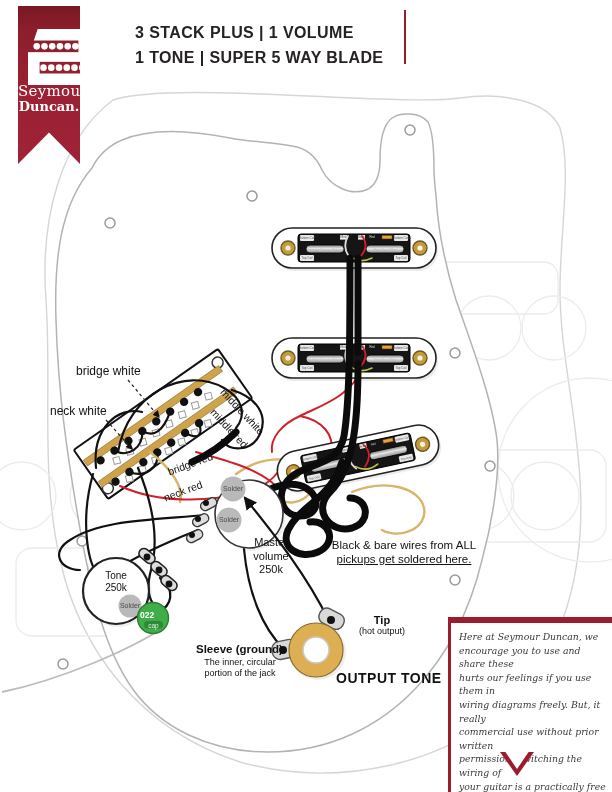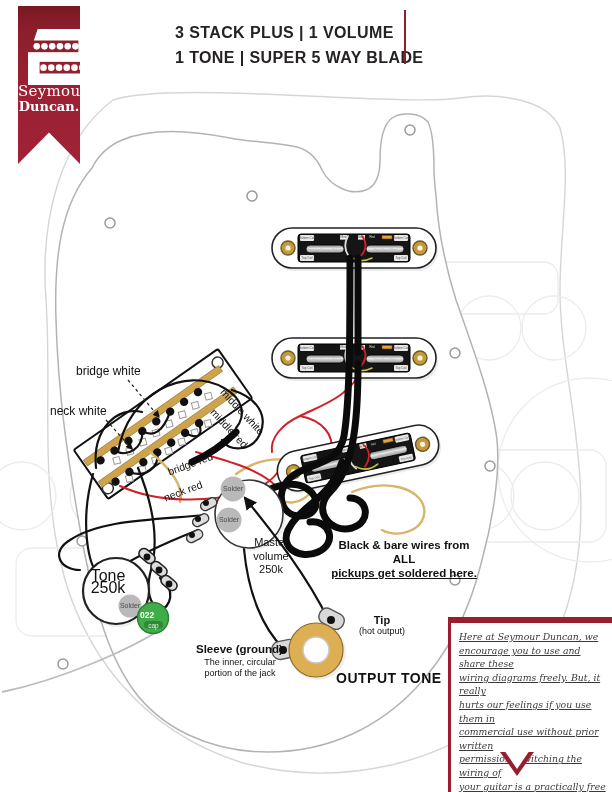--- a/index.html
+++ b/index.html
@@ -8,37 +8,37 @@
   
   .ribbon{position:absolute;left:18px;top:6px;width:62px;height:158px;
     background:linear-gradient(180deg,#771823 0%,#8c1e2b 14%,#9b2133 55%,#a02236 100%);
     clip-path:polygon(0 0,100% 0,100% 100%,50% 80%,0 100%);
     filter:drop-shadow(1px 2px 2px rgba(0,0,0,.25));}
   .brand-top{position:absolute;left:0;top:76px;width:100%;text-align:center;
     font-family:"DejaVu Serif",serif;font-size:15px;color:#fff;letter-spacing:.3px;}
   .brand-bottom{position:absolute;left:0;top:93px;width:100%;text-align:center;
     font-family:"DejaVu Serif",serif;font-size:13px;font-weight:bold;color:#fff;}
   .title{position:absolute;left:135px;top:20px;font-size:16px;font-weight:bold;
-    color:#26222 3;letter-spacing:.4px;line-height:25px;color:#262223;margin-left:40px;}
+    color:#26222 3;letter-spacing:.4px;line-height:25px;color:#262223;}
   .title-rule{position:absolute;left:404px;top:10px;width:2px;height:54px;background:#8e1f2c;}
   
   .lbl{position:absolute;white-space:nowrap;color:#111;pointer-events:none;}
   .s11{font-size:12px;} .s10{font-size:10.5px;}
   .rot47{transform:rotate(47deg);transform-origin:left top;}
   .rotm20{transform:rotate(-20deg);transform-origin:left top;}
   .center{text-align:center;white-space:normal;}
   .tiny{font-size:7px;color:#4a4a4a;}
   .underline{text-decoration:underline;}
   .bold{font-weight:bold;}
   
   .note{position:absolute;left:448px;top:617px;width:150px;background:#fff;
     border:3px solid #9b1c2e;border-top-width:6px;padding:7px 8px 9px 8px;
     box-shadow:2px 3px 4px rgba(0,0,0,.12);}
   .note div{font-family:"DejaVu Serif",serif;font-style:italic;font-size:9.3px;
-    line-height:13.6px;color:#3a3a3a;text-decoration:underline;}
+    line-height:13.6px;color:#3a3a3a;}
   .note-tail-outer{position:absolute;left:500px;top:752px;width:0;height:0;
     border-left:17px solid transparent;border-right:17px solid transparent;
     border-top:24px solid #9b1c2e;}
   .note-tail-inner{position:absolute;left:504px;top:750px;width:0;height:0;
     border-left:13px solid transparent;border-right:13px solid transparent;
     border-top:19px solid #ffffff;}
   svg{position:absolute;left:0;top:0;}
   svg text{font-family:"Liberation Sans",sans-serif;}
 </style>
 </head>
@@ -397,51 +397,51 @@
   <div class="lbl tiny" style="left:218px;top:485px;width:30px;text-align:center;">Solder</div>
   <div class="lbl tiny" style="left:214px;top:516px;width:30px;text-align:center;">Solder</div>
   <div class="lbl tiny" style="left:115px;top:602px;width:30px;text-align:center;">Solder</div>
 
   <div class="lbl center" style="left:240px;top:536px;width:62px;font-size:11px;line-height:13.5px;">
     <div>Master</div>
     <div>volume</div>
     <div>250k</div>
   </div>
 
-  <div class="lbl center" style="left:84px;top:570px;width:48px;font-size:16px;line-height:12px;">
+  <div class="lbl center" style="left:92px;top:570px;width:48px;font-size:10px;line-height:12px;">
     <div>Tone</div>
     <div>250k</div>
   </div>
 
   <div class="lbl" style="left:140px;top:610px;width:26px;text-align:left;font-size:8.5px;font-weight:bold;color:#fff;">022</div>
   <div class="lbl" style="left:144px;top:621.5px;width:19px;text-align:center;font-size:6.5px;color:#dff3d9;">cap</div>
 
-  <div class="lbl center" style="left:328px;top:538px;width:152px;font-size:11.5px;line-height:14px;font-weight:bold;">
+  <div class="lbl center" style="left:328px;top:538px;width:152px;font-size:11.5px;line-height:14px;">
     <div>Black &amp; bare wires from ALL</div>
     <div class="underline">pickups get soldered here.</div>
   </div>
 
   <div class="lbl bold" style="left:196px;top:643px;font-size:11.5px;">Sleeve (ground).</div>
   <div class="lbl center" style="left:198px;top:657px;width:84px;font-size:9px;line-height:11px;">
     <div>The inner, circular</div>
     <div>portion of the jack</div>
   </div>
 
   <div class="lbl center" style="left:348px;top:614px;width:68px;">
     <div class="bold" style="font-size:11px;">Tip</div>
     <div style="font-size:9px;">(hot output)</div>
   </div>
 
   <div class="lbl bold" style="left:336px;top:670px;font-size:14px;letter-spacing:.5px;">OUTPUT TONE</div>
 
   <div class="note">
     <div>Here at Seymour Duncan, we</div>
     <div>encourage you to use and share these</div>
+    <div>hurts our feelings if you use them in</div>
     <div>wiring diagrams freely. But, it really</div>
-    <div>hurts our feelings if you use them in</div>
     <div>commercial use without prior written</div>
     <div>permission. Switching the wiring of</div>
     <div>your guitar is a practically free way to</div>
 
   </div>
   <div class="note-tail-outer"></div>
   <div class="note-tail-inner"></div>
 
 </div>
 

